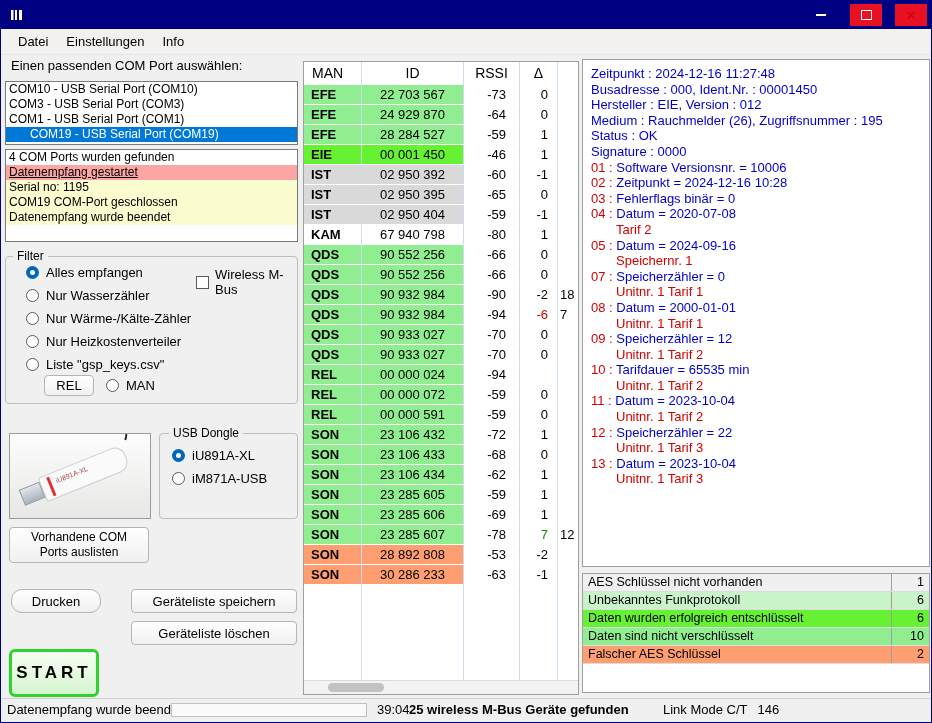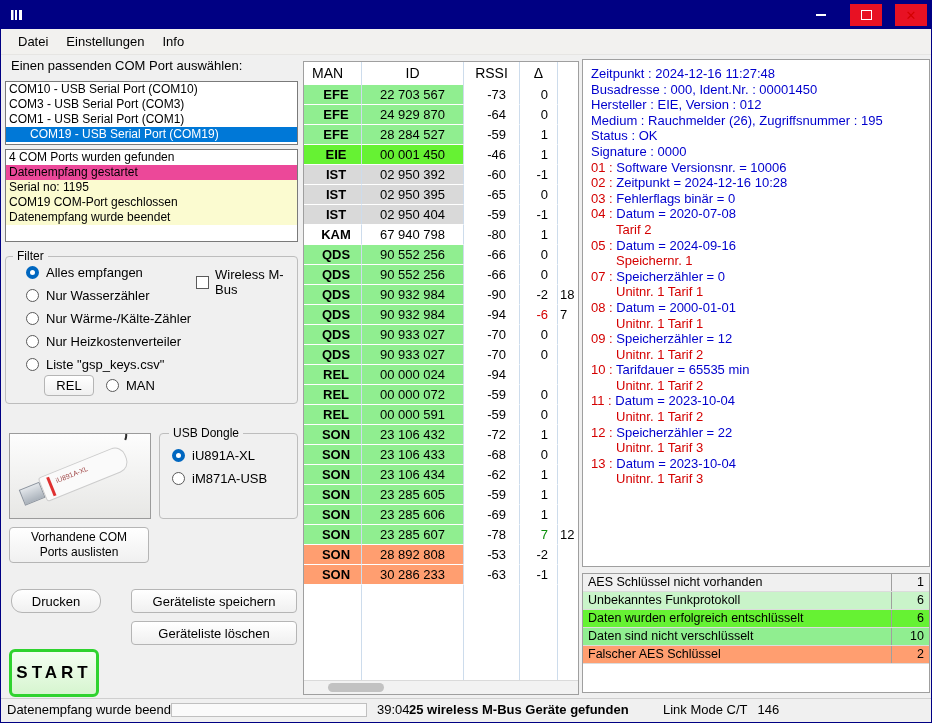--- a/index.html
+++ b/index.html
@@ -71,21 +71,21 @@
   .th{box-sizing:border-box;border-right:1px solid #cddcec;font-size:14px;line-height:22px;}
   .th.c0{width:58px;padding-left:8px;}
   .th.c1{width:102px;text-align:center;}
   .th.c2{width:56px;text-align:center;}
   .th.c3{width:38px;text-align:center;}
   .th.c4{width:20px;border-right:none;}
   .tbody{position:absolute;left:0;right:0;top:23px;bottom:13px;display:flex;flex-direction:column;overflow:hidden;}
   .trow{display:flex;flex:0 0 20px;height:20px;}
   .trow.tfill{flex:1 1 auto;height:auto;}
   .td{box-sizing:border-box;border-right:1px solid #cddcec;border-bottom:1px solid #ffffff;font-size:13px;line-height:19px;background:#fff;overflow:hidden;}
-  .td.c0{width:58px;padding-left:7px;font-weight:600;text-align:center;}
+  .td.c0{width:58px;padding-left:7px;font-weight:600;}
   .td.c1{width:102px;text-align:center;}
   .td.c2{width:56px;text-align:right;padding-right:13px;}
   .td.c3{width:38px;text-align:right;padding-right:9px;}
   .td.c4{width:20px;border-right:none;padding-left:2px;}
   .hscroll{position:absolute;left:0;right:0;bottom:0;height:13px;background:#f2f2f2;border-top:1px solid #dadada;}
   .thumb{position:absolute;left:24px;top:2px;width:56px;height:9px;background:#c2c2c2;border-radius:5px;}
 
   
   .details-panel{position:absolute;left:581px;top:58px;width:348px;height:508px;background:#fff;border:1px solid #9f9f9f;box-sizing:border-box;padding:6px 8px 0 8px;font-size:13px;line-height:15.6px;overflow:hidden;}
   .dline{white-space:nowrap;}
@@ -140,21 +140,21 @@
 
   <div class="com-label">Einen passenden COM Port auswählen:</div>
   <div class="com-list">
       <div class="list-item">COM10 - USB Serial Port (COM10)</div>
       <div class="list-item">COM3 - USB Serial Port (COM3)</div>
       <div class="list-item">COM1 - USB Serial Port (COM1)</div>
       <div class="list-item" style="background: rgb(0, 120, 215); color: rgb(255, 255, 255); padding-left: 24px;">COM19 - USB Serial Port (COM19)</div>
     </div>
   <div class="log-list">
       <div class="list-item" style="background: rgb(255, 255, 255);">4 COM Ports wurden gefunden</div>
-      <div class="list-item" style="background: #ec4899;">Datenempfang gestartet</div>
+      <div class="list-item" style="background: #fca5a5; text-decoration: underline;">Datenempfang gestartet</div>
       <div class="list-item" style="background: rgb(251, 251, 208);">Serial no: 1195</div>
       <div class="list-item" style="background: rgb(251, 251, 208);">COM19 COM-Port geschlossen</div>
       <div class="list-item" style="background: rgb(251, 251, 208);">Datenempfang wurde beendet</div>
     </div>
 
   <div class="groupbox filter-box">
     <div class="filter-rows">
         <div class="radio-row">
           <span class="radio checked"></span>
           <span>Alles empfangen</span>

